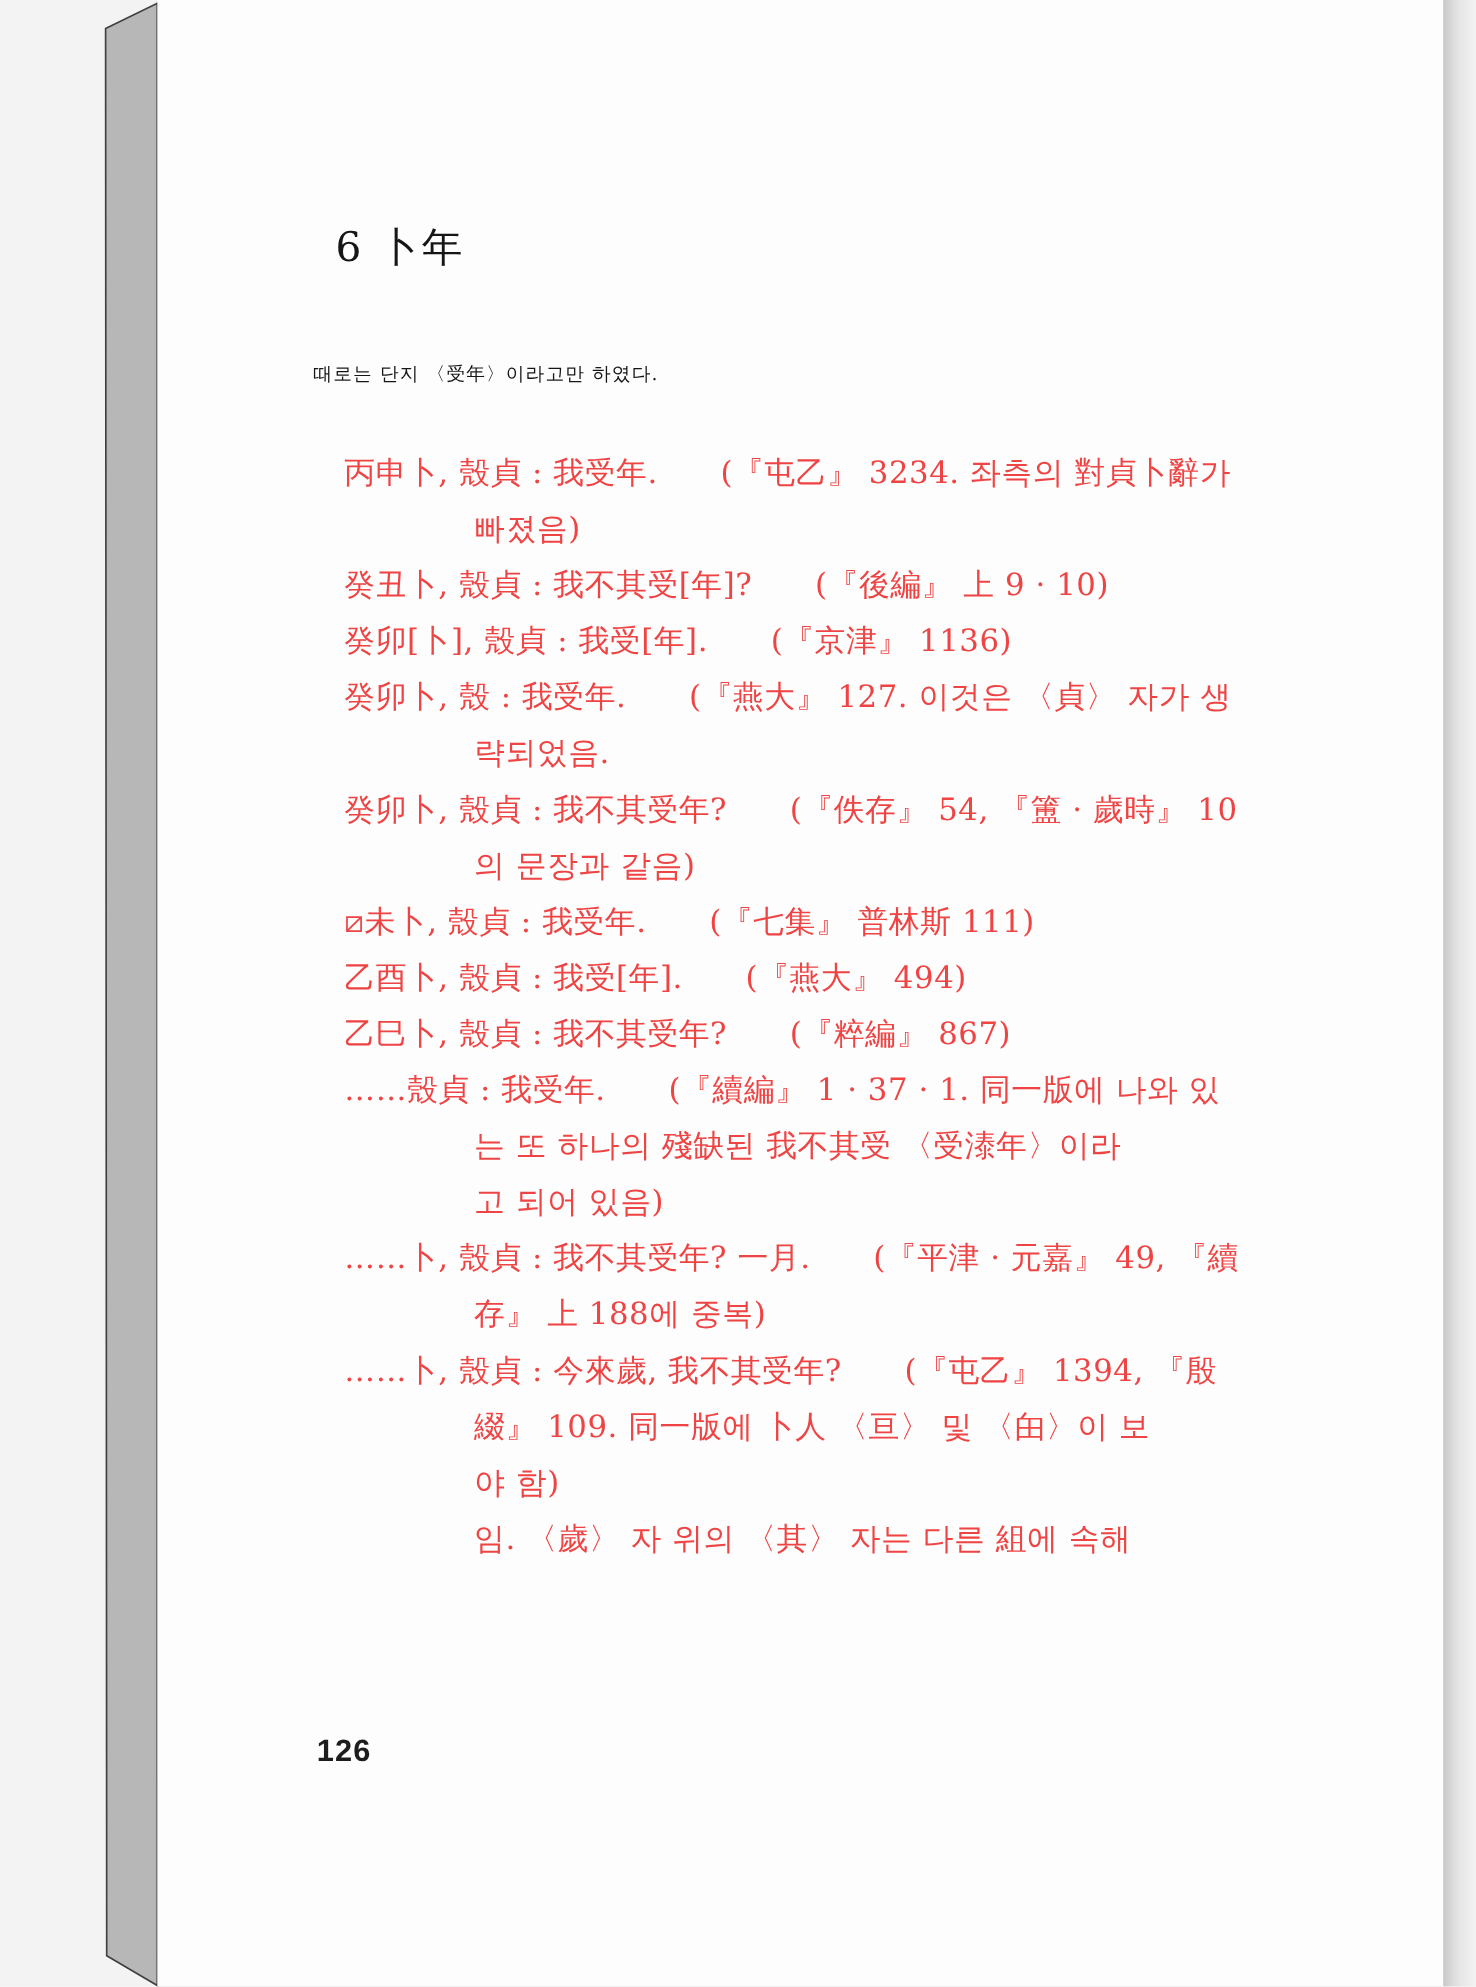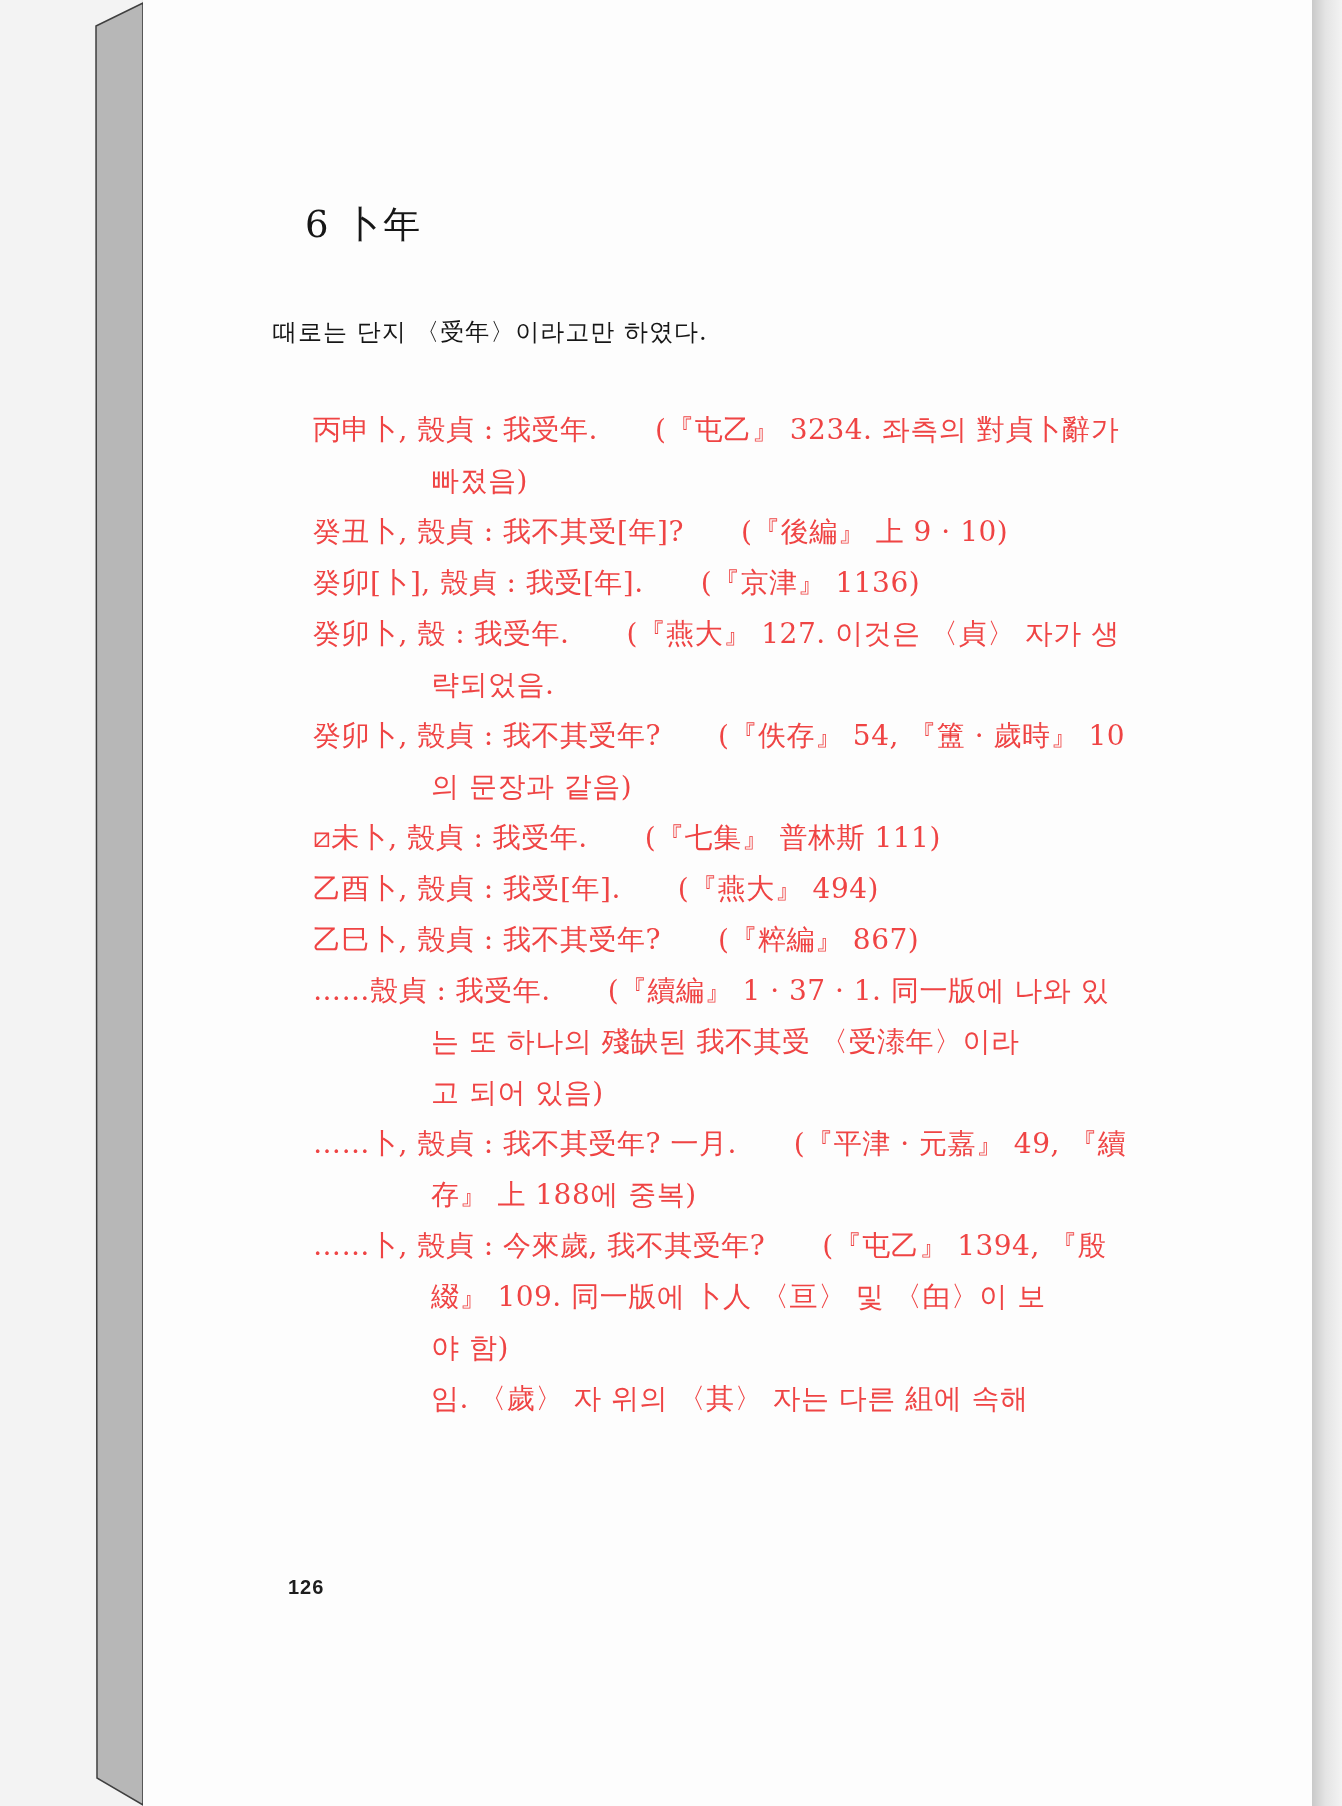--- a/index.html
+++ b/index.html
@@ -49,22 +49,22 @@
     font-size: 37px;
     font-weight: normal;
     color: #161616;
     letter-spacing: 2px;
     white-space: nowrap;
   }
   .intro {
     position: absolute;
     left: 130px;
     top: 316px;
-    margin: 0;
-    font-size: 24px;
+    margin: 12px;
+    font-size: 17px;
     color: #161616;
     letter-spacing: 1px;
     white-space: nowrap;
   }
   .entries {
     position: absolute;
     left: 170px;
     top: 404px;
     width: 980px;
     color: #ef4444;
@@ -77,21 +77,21 @@
   }
   .line.cont {
     padding-left: 118px;
   }
   .page-number {
     position: absolute;
     left: 145px;
     top: 1576px;
     font-family: "Liberation Sans", sans-serif;
     font-weight: bold;
-    font-size: 20px;
+    font-size: 28px;
     letter-spacing: 1px;
     color: #1d1d1d;
   }
 </style>
 </head>
 <body>
 
 <div class="stage">
 
   <svg class="spine-svg" viewBox="0 0 1342 1806" xmlns="http://www.w3.org/2000/svg">

